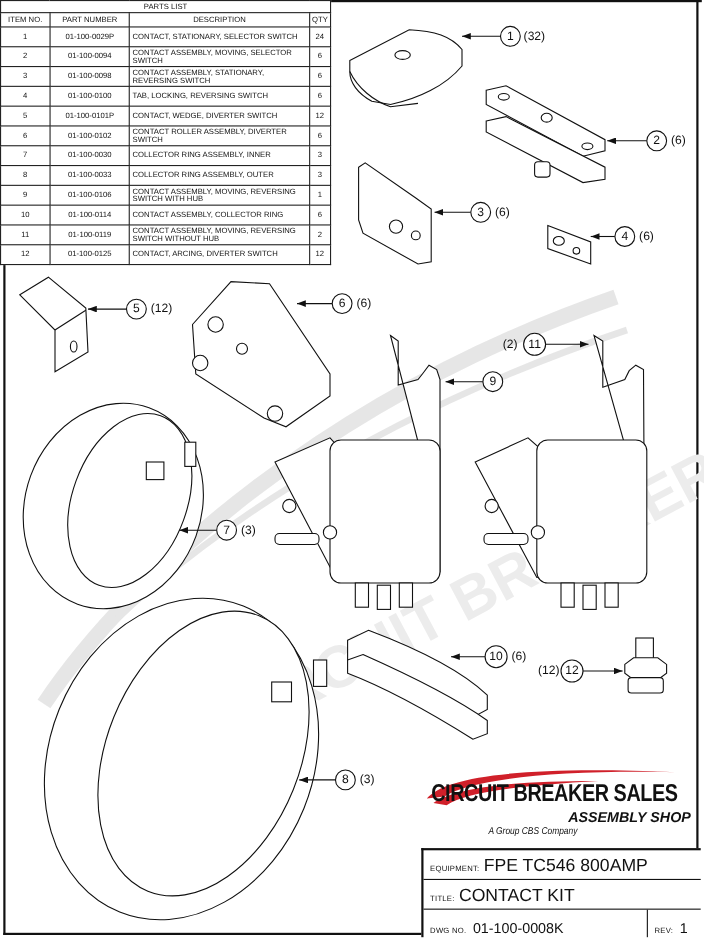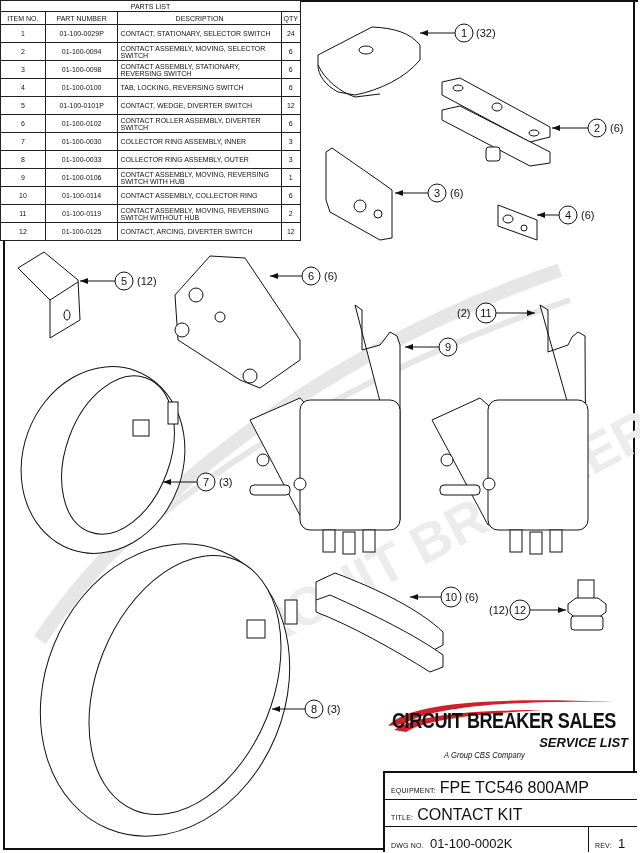--- a/index.html
+++ b/index.html
@@ -325,38 +325,38 @@
 <span class="bl" style="left:476px;top:307px">11</span>
 <span class="bq" style="left:489px;top:604px">(12)</span>
 <span class="bl" style="left:510px;top:604px">12</span>
 
 <div class="logo">
   <svg width="250" height="40" style="position:absolute;left:0;top:0">
     <path d="M4,32 C20,12 90,2 230,8 C120,6 45,14 20,30 Z" fill="#d0202a"></path>
     <path d="M10,36 C30,22 80,16 160,16 C90,20 40,26 22,38 Z" fill="#d0202a"></path>
   </svg>
   <div class="logo-main">CIRCUIT BREAKER SALES</div>
-  <div class="logo-sub">SERVICE LIST</div>
+  <div class="logo-sub">ASSEMBLY SHOP</div>
   <div class="logo-tag">A Group CBS Company</div>
 </div>
 
 <div class="tblock">
   <div class="tb-row tb-equip">
     <div class="tb-cell">
       <span class="tb-lbl">EQUIPMENT:</span><span class="tb-val">FPE TC546 800AMP</span>
     </div>
   </div>
   <div class="tb-row tb-title">
     <div class="tb-cell">
       <span class="tb-lbl">TITLE:</span><span class="tb-val">CONTACT KIT</span>
     </div>
   </div>
   <div class="tb-row tb-dwg">
     <div class="tb-cell">
-      <span class="tb-lbl">DWG NO.</span><span class="tb-val">01-100-0002K</span>
+      <span class="tb-lbl">DWG NO.</span><span class="tb-val">01-100-0008K</span>
     </div>
     <div class="tb-rev">
       <div class="tb-cell">
         <span class="tb-lbl">REV:</span><span class="tb-val">1</span>
       </div>
     </div>
   </div>
 </div>
 
 </body></html>

